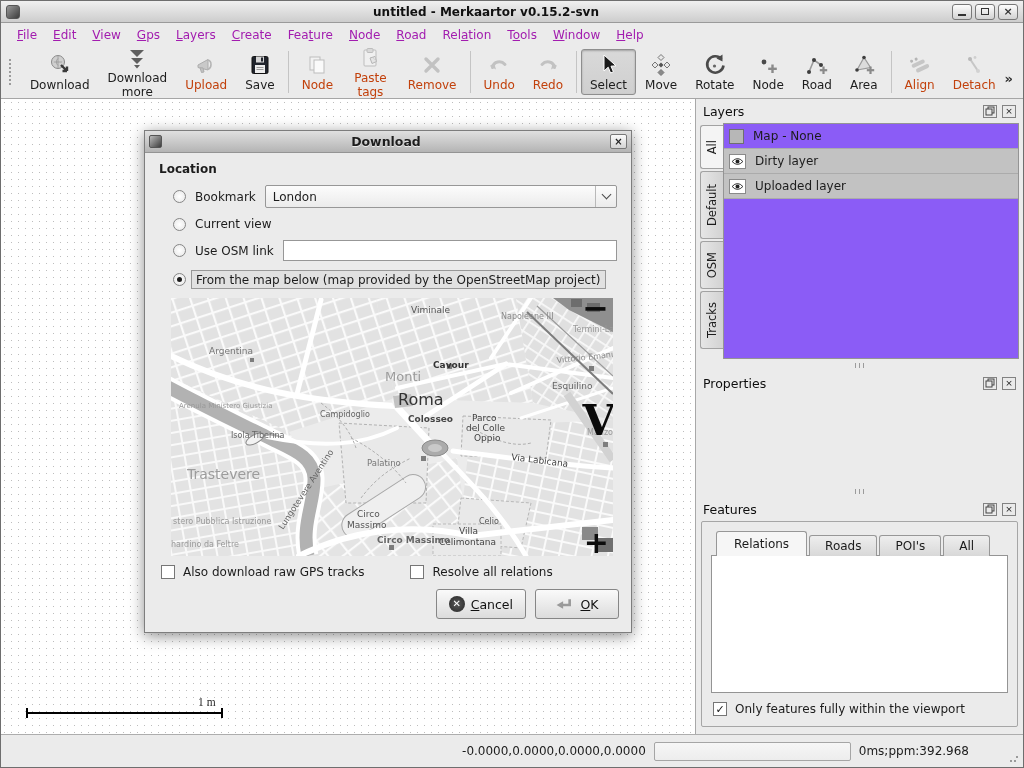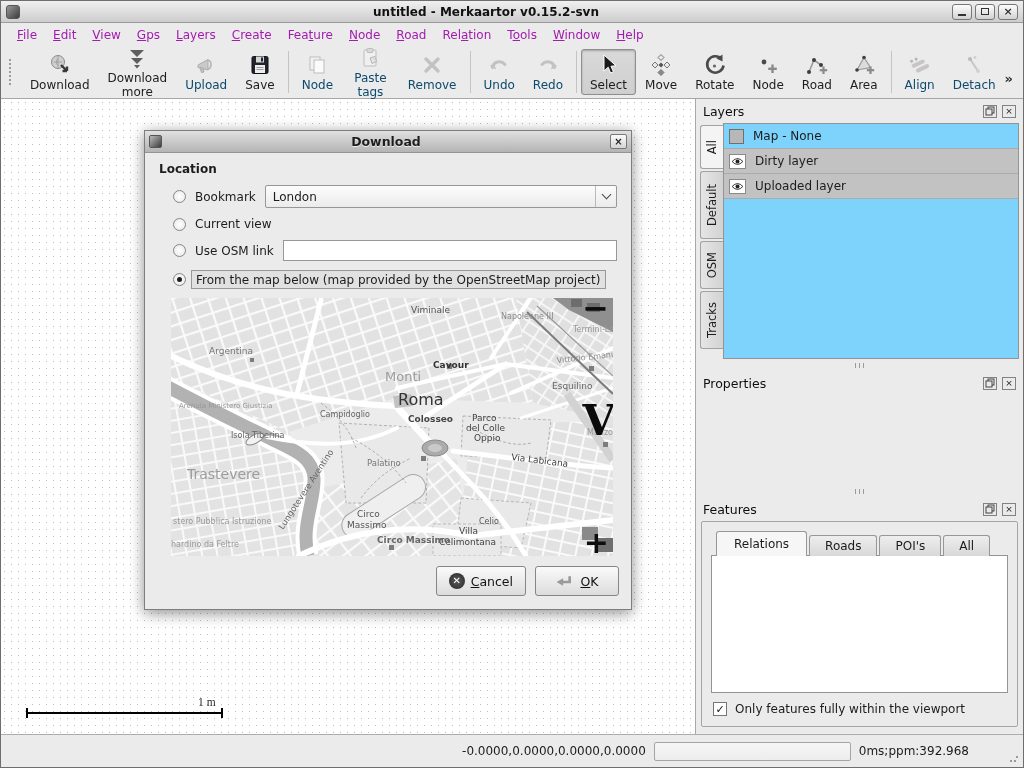--- a/index.html
+++ b/index.html
@@ -20,21 +20,21 @@
   
   .menubar{height:23px;flex:0 0 23px;background:#ebebeb;display:flex;align-items:center;padding:0 8px;font-size:12px;}
   .menu-item{padding:3px 8px;color:#a21caf;cursor:default;}
 
   
   .toolbar{height:53px;flex:0 0 53px;background:#ebebeb;border-bottom:1px solid #a6a6a6;display:flex;align-items:center;padding:0 2px;}
   .tb-handle{width:5px;height:26px;border-left:2px dotted #9c9c9c;margin:0 8px 0 6px;}
   .tb-btn{display:flex;flex-direction:column;align-items:center;justify-content:center;gap:1px;padding:2px 8px;height:46px;border:1px solid transparent;border-radius:3px;font-size:12px;color:#1d1d1d;background:transparent;font-family:inherit;}
   .tb-btn .tb-icon{width:24px;height:24px;}
   .tb-btn .tb-icon svg{width:24px;height:24px;display:block;}
-  .tb-btn.disabled{color:#0c4a6e;align-items:center;}
+  .tb-btn.disabled{color:#c2410c;align-items:center;}
   .tb-btn.active{background:linear-gradient(#d9d9d9,#cfcfcf);border-color:#8e8e8e;box-shadow:inset 0 1px 2px rgba(0,0,0,.25);}
   .tb-sep{width:1px;height:42px;background:#c4c4c4;margin:0 4px;flex:0 0 1px;}
   .tb-overflow{margin-left:auto;align-self:flex-end;padding:0 8px 12px 0;font-weight:bold;color:#2c2c2c;font-size:13px;}
 
   
   .main{flex:1;display:flex;min-height:0;}
   .canvas{flex:1;position:relative;background-color:#fff;background-image:radial-gradient(#bdbdbd 0.9px,transparent 1px);background-size:7px 7px;border-right:1px solid #a8a8a8;}
   .scalebar{position:absolute;left:25px;bottom:20px;width:197px;}
   .scale-label{position:absolute;right:12px;bottom:18px;color:#2b2b2b;font-size:11.5px;}
   .scale-line{height:2px;background:#000;position:relative;}
@@ -75,21 +75,21 @@
   
   .dock{width:327px;flex:0 0 327px;background:#ebebeb;display:flex;flex-direction:column;padding:0 3px;}
   .panel-header{display:flex;align-items:center;height:22px;padding:2px 4px 0 4px;font-size:12.5px;color:#0e0e0e;}
   .ph-icons{margin-left:auto;display:flex;gap:5px;}
   .ph-icon{width:14px;height:13px;border:1px solid #828282;background:#eaeaea;display:flex;align-items:center;justify-content:center;font-size:9px;color:#222;line-height:1;}
   .layers-body{display:flex;height:238px;padding:2px 1px 0 1px;}
   .vtabs{width:23px;flex:0 0 23px;display:flex;flex-direction:column;gap:2px;padding-top:2px;}
   .vtab{background:linear-gradient(90deg,#e6e6e6,#d2d2d2);border:1px solid #a2a2a2;border-right:none;border-radius:3px 0 0 3px;display:flex;align-items:center;justify-content:center;}
   .vtab span{writing-mode:vertical-rl;transform:rotate(180deg);font-size:11.5px;color:#1c1c1c;}
   .vtab.active{background:#f4f4f4;}
-  .layer-list{flex:1;background:#7dd3fc;border:1px solid #949494;}
+  .layer-list{flex:1;background:#8b5cf6;border:1px solid #949494;}
   .layer-row{height:25px;display:flex;align-items:center;gap:9px;padding:0 5px;border-bottom:1px solid #ababab;}
   .layer-row.shaded{background:#c2c2c2;}
   .layer-box{width:15px;height:15px;background:#b7b7b7;border:1px solid #6f6f6f;}
   .layer-eye{width:17px;height:15px;background:#fff;border:1px solid #8a8a8a;display:flex;align-items:center;justify-content:center;}
   .splitter{height:12px;display:flex;align-items:center;justify-content:center;gap:2.5px;}
   .splitter i{width:1.5px;height:5px;background:#9b9b9b;}
   .props-body{height:92px;}
   .features-frame{flex:1;margin:2px 2px 7px 2px;border:1px solid #a6a6a6;border-radius:2px;display:flex;flex-direction:column;padding:9px 9px 4px;}
   .ftabs{display:flex;align-items:flex-end;padding-left:5px;position:relative;z-index:2;}
   .ftab{height:21px;border:1px solid #979797;border-bottom:none;border-radius:3px 3px 0 0;background:linear-gradient(#eeeeee,#d8d8d8);padding:0 15px;margin-right:2px;display:flex;align-items:center;font-size:12px;color:#1b1b1b;font-family:inherit;}
@@ -504,20 +504,28 @@
                   <text x="268" y="247" font-size="9" fill="#444">Celimontana</text>
                   <text x="206" y="245" font-size="9" fill="#666" font-weight="bold">Circo Massimo</text>
                   <text x="0" y="249" font-size="8" fill="#999">hardino da Feltre</text>
                 </g>
             </svg>
             <span class="map-zoom out">−</span>
             <span class="map-zoom in">+</span>
             <span class="map-watermark">V</span>
           </div>
 
+          <div class="cb-row">
+            <span class="checkbox"></span>
+            <span class="cb-label">Also download raw GPS tracks</span>
+            <span class="cb-group2">
+              <span class="checkbox"></span>
+              <span class="cb-label">Resolve all relations</span>
+            </span>
+          </div>
 
           <div class="dlg-buttons" id="dlg-buttons">
               <button class="dlg-btn">
                 <span class="cancel-ic">✕</span>
                 <span><u>C</u>ancel</span>
               </button>
               <button class="dlg-btn">
                 <span class="ok-ic">
                   <svg width="19" height="15" viewBox="0 0 20 16">
                     <path d="M15.5 2.5 V8.5 H7" fill="none" stroke="#9a9a9a" stroke-width="2.8"></path>

